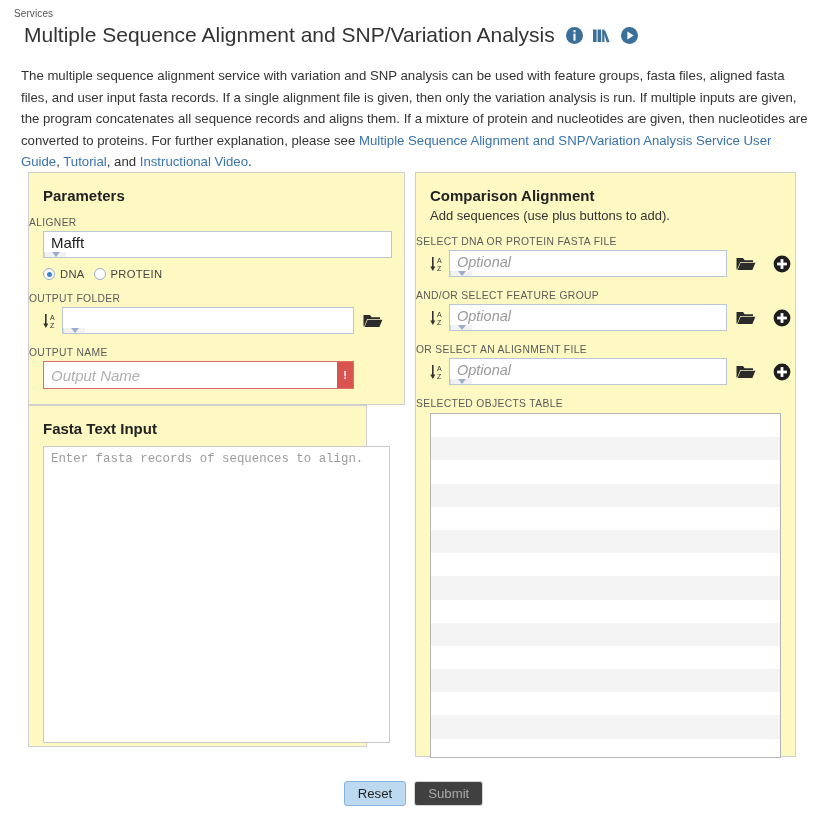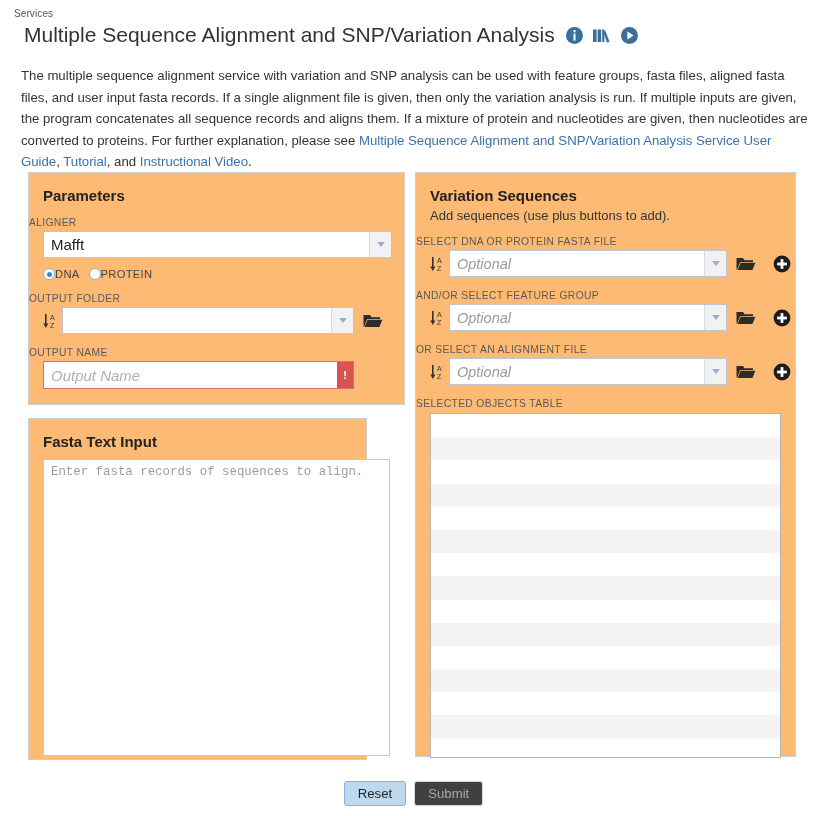--- a/index.html
+++ b/index.html
@@ -60,26 +60,26 @@
     text-align: left;
   }
   .description a {
     color: #3a73ac;
     text-decoration: none;
   }
 
   
   .panel {
     position: absolute;
-    background: #fdba74;
+    background: #fef9c3;
     border: 1px solid #cfcfcf;
     box-sizing: border-box;
   }
   .panel-params  { left: 28px;  top: 172px; width: 377px; height: 233px; }
-  .panel-fasta   { left: 28px;  top: 418px; width: 339px; height: 342px; }
+  .panel-fasta   { left: 28px;  top: 405px; width: 339px; height: 342px; }
   .panel-compare { left: 415px; top: 172px; width: 381px; height: 585px; }
 
   .panel-title {
     font-size: 15px;
     font-weight: bold;
     color: #222222;
     margin: 14px 0 0 14px;
   }
   .panel-sub {
     font-size: 13px;
@@ -101,20 +101,21 @@
     align-items: center;
     margin-left: 14px;
   }
   .combo {
     display: flex;
     align-items: stretch;
     border: 1px solid #b9c6d4;
     background: #ffffff;
     box-sizing: border-box;
     height: 27px;
+    flex-direction: column;
   }
   .combo input {
     border: 0;
     outline: none;
     flex: 1;
     min-width: 0;
     padding: 0 7px;
     font-family: "Liberation Sans", sans-serif;
     font-size: 15px;
     color: #222222;
@@ -178,21 +179,21 @@
     justify-content: center;
   }
 
   
   .radios {
     display: flex;
     align-items: center;
     gap: 9px;
     margin: 10px 0 0 14px;
   }
-  .radio-item { display: flex; align-items: flex-start; }
+  .radio-item { display: flex; align-items: flex-start; gap: 5px; }
   .radio {
     width: 12px; height: 12px;
     border-radius: 50%;
     border: 1px solid #9bb0c6;
     background: #fbfcfd;
     box-sizing: border-box;
     position: relative;
   }
   .radio.on::after {
     content: "";
@@ -352,21 +353,21 @@
     </div>
   </div>
 </div>
 
 <div class="panel panel-fasta">
   <div class="panel-title">Fasta Text Input</div>
   <textarea class="fasta-area" placeholder="Enter fasta records of sequences to align." style=""></textarea>
 </div>
 
 <div class="panel panel-compare">
-  <div class="panel-title">Variation Sequences</div>
+  <div class="panel-title">Comparison Alignment</div>
   <div class="panel-sub">Add sequences (use plus buttons to add).</div>
 
   <div class="field-label">SELECT DNA OR PROTEIN FASTA FILE</div>
   <div class="row">
     <svg class="sort-icon" width="14" height="18" viewBox="0 0 14 18">
       <rect x="2" y="2" width="1.6" height="11" fill="#333"></rect>
       <polygon points="0.3,11.5 5.3,11.5 2.8,16" fill="#333"></polygon>
       <text x="7" y="8" font-family="Liberation Sans, sans-serif" font-size="7" fill="#333">A</text>
       <text x="7" y="16" font-family="Liberation Sans, sans-serif" font-size="7" fill="#333">Z</text>
     </svg>

